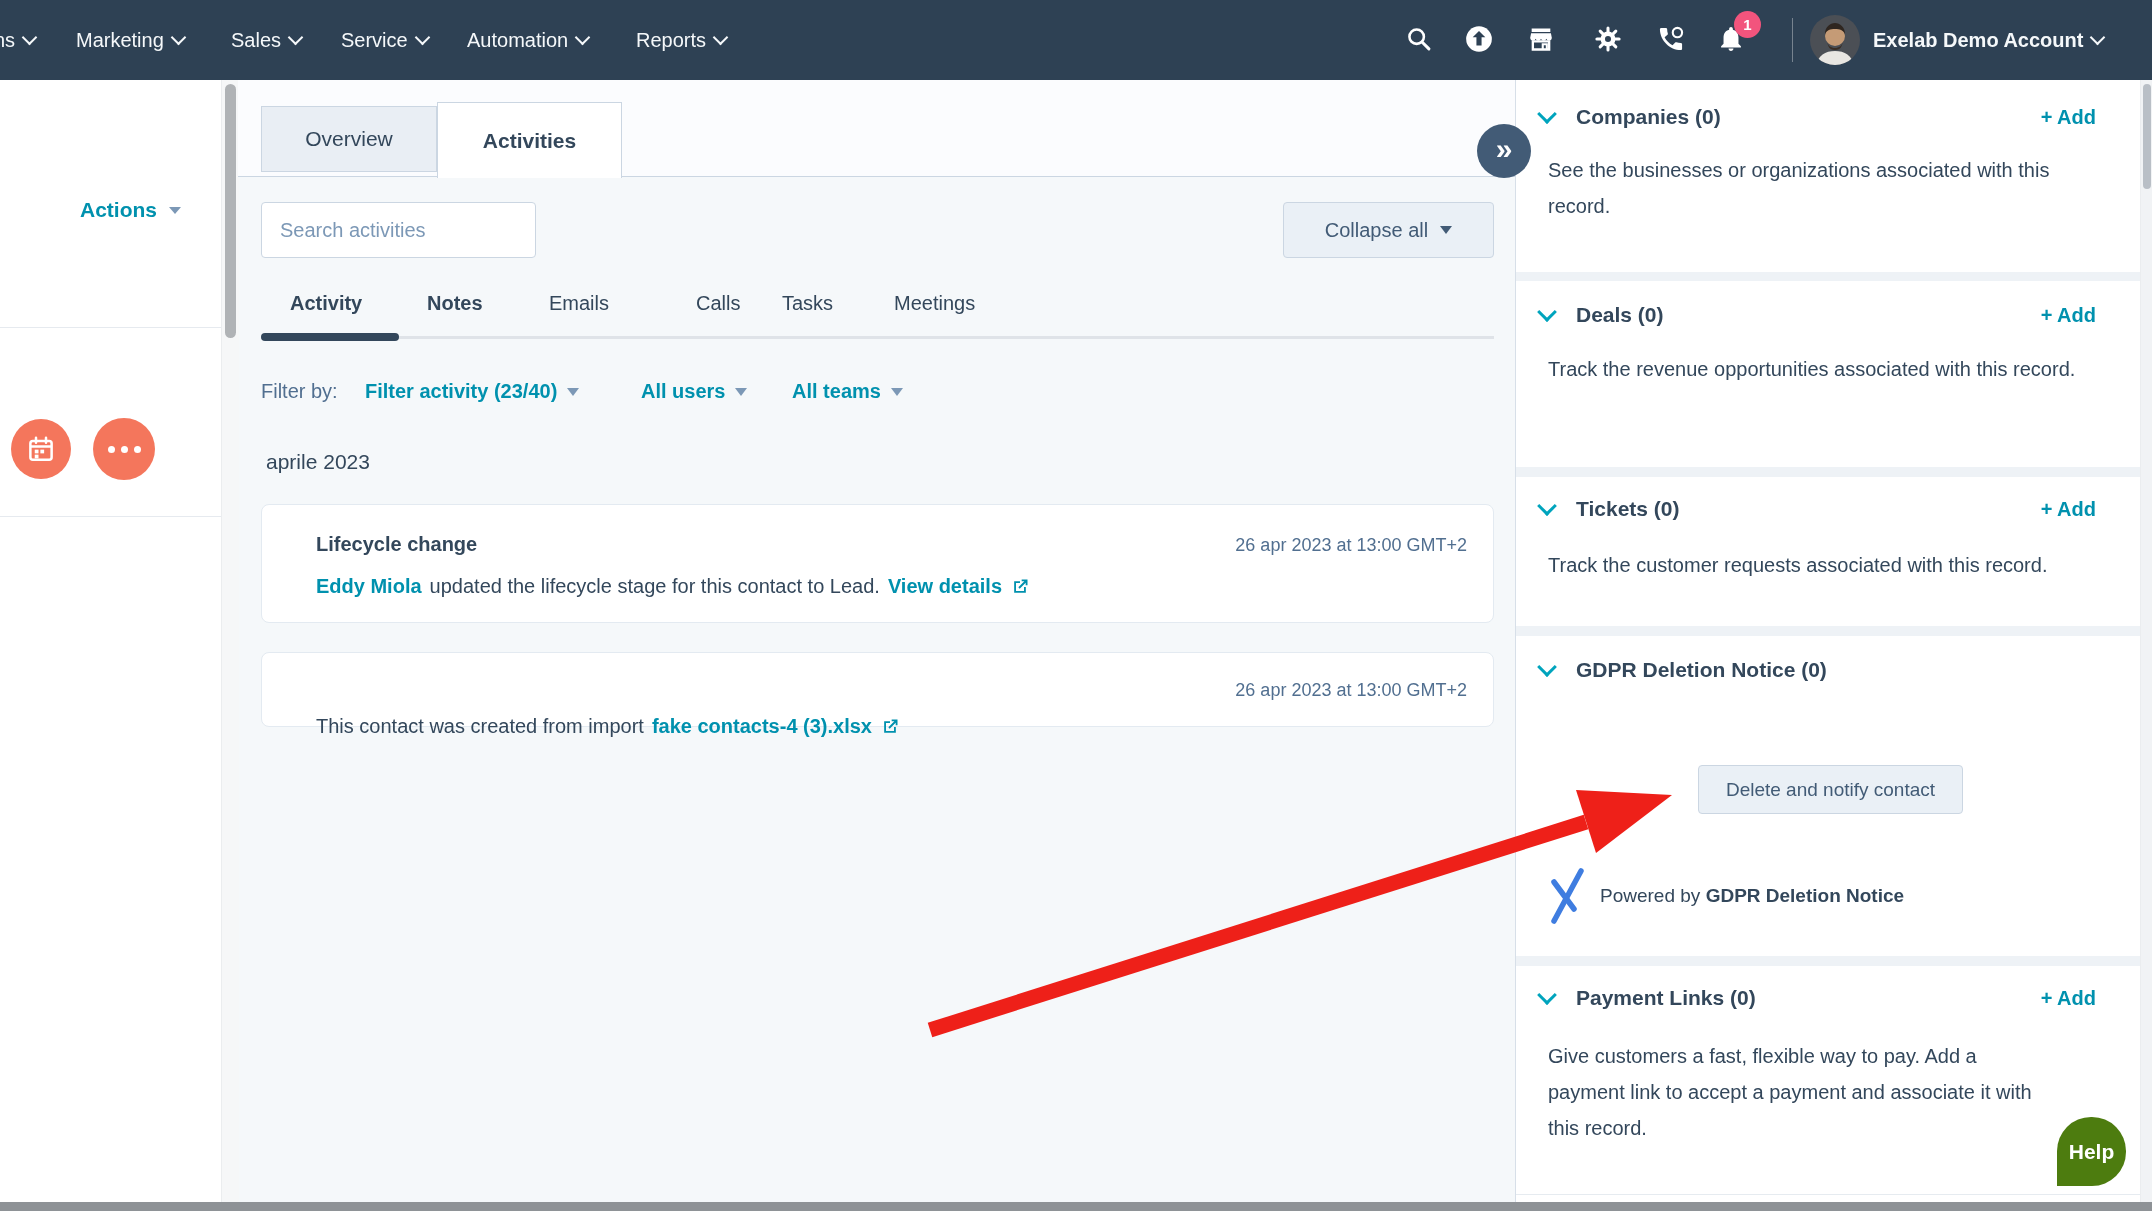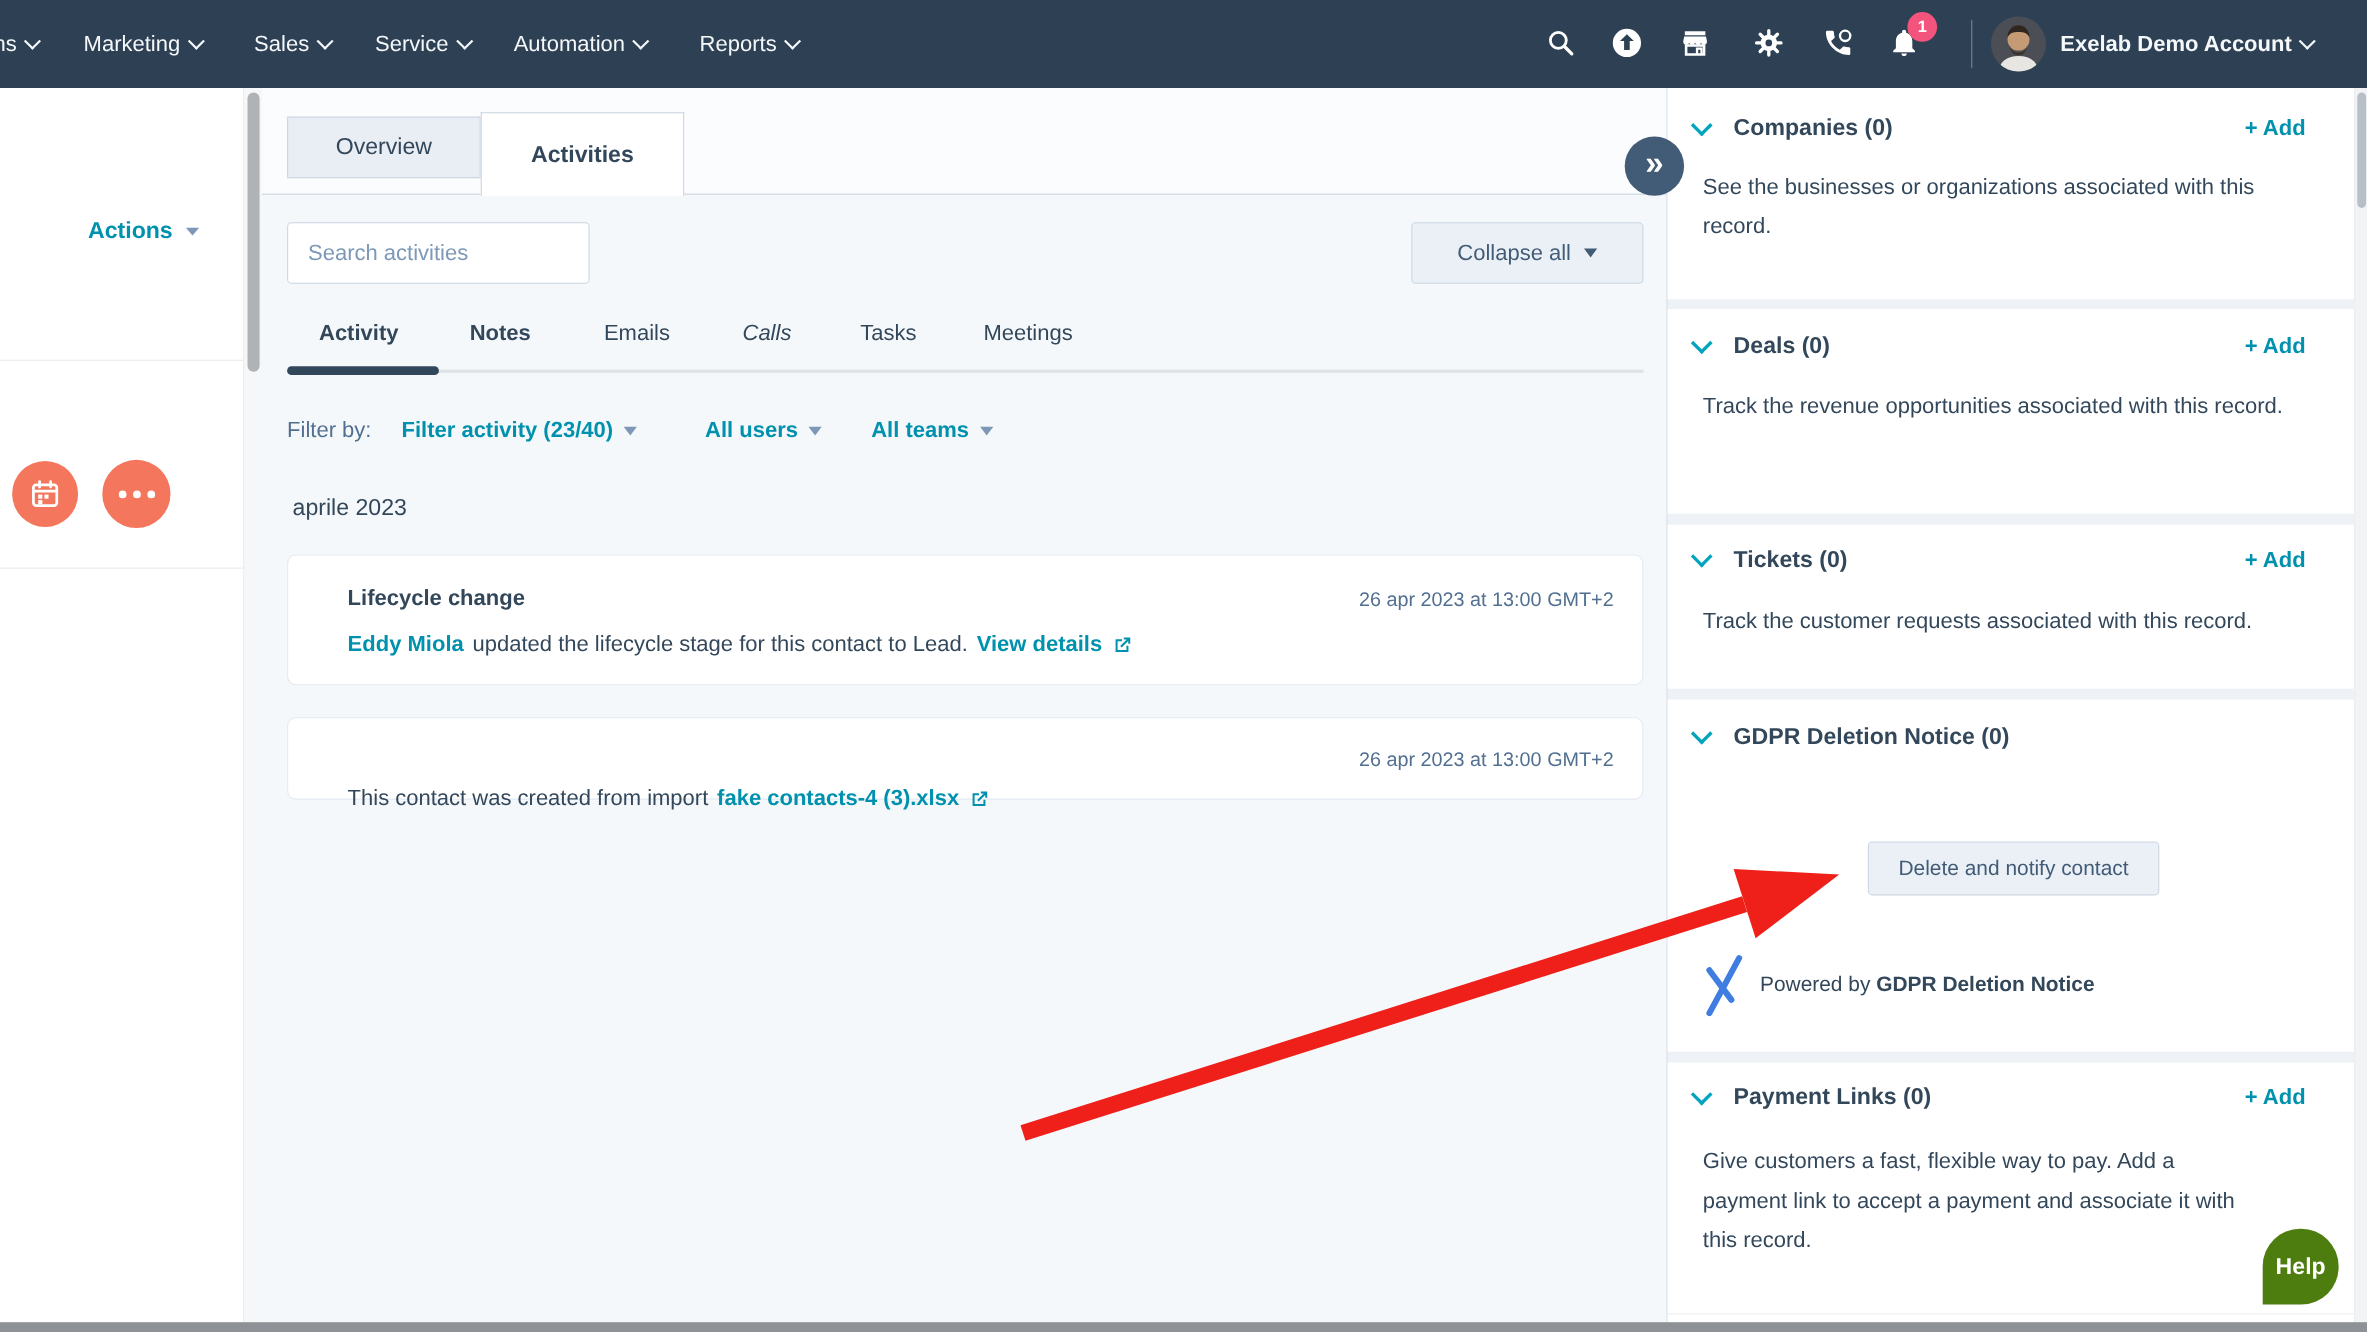--- a/index.html
+++ b/index.html
@@ -155,21 +155,21 @@
     </div>
     <div class="abs hr" style="left:0;top:436px;width:221px;"></div>
   </div>
 
   <div class="abs sb-track-v" style="left:221px;top:80px;width:17px;height:1123px;">
     <div class="abs sb-thumb" style="left:3px;top:4px;width:11px;height:254px;"></div>
   </div>
 
   <div class="abs tabbar-band"></div>
   <div class="abs" style="left:238px;top:176px;width:1277px;height:1px;background:#cbd6e2;"></div>
-  <div class="abs tab" style="left:261px;top:106px;width:176px;height:56px;background:#e9eef4;">
+  <div class="abs tab" style="left:261px;top:106px;width:176px;height:66px;background:#e9eef4;">
     <span>Overview</span>
   </div>
   <div class="abs tab" style="left:437px;top:102px;width:185px;height:76px;background:#fff;border-bottom:none;font-weight:700;z-index:2;">
     <span>Activities</span>
   </div>
 
   <div class="abs search" style="left:261px;top:202px;width:275px;height:56px;">
     <input type="text" placeholder="Search activities" style="">
     <svg width="26" height="26" viewBox="0 0 24 24">
       <circle cx="10" cy="10" r="6" fill="none" stroke="#0091ae" stroke-width="2.4"></circle>
@@ -178,21 +178,21 @@
   </div>
 
   <div class="abs btn-secondary" style="left:1283px;top:202px;width:211px;height:56px;">
     <span>Collapse all</span>
     <span class="caret" style="color:#425b76;border-top-width:8px;"></span>
   </div>
 
   <div class="abs subtab" style="left:290px;top:292px;font-weight:700;">Activity</div>
   <div class="abs subtab" style="left:427px;top:292px;font-weight:bold;">Notes</div>
   <div class="abs subtab" style="left:549px;top:292px;">Emails</div>
-  <div class="abs subtab" style="left:675px;top:292px;font-style:italic;">Calls</div>
+  <div class="abs subtab" style="left:696px;top:292px;">Calls</div>
   <div class="abs subtab" style="left:782px;top:292px;">Tasks</div>
   <div class="abs subtab" style="left:894px;top:292px;">Meetings</div>
   <div class="abs" style="left:261px;top:336px;width:1233px;height:3px;background:#dfe3e8;"></div>
   <div class="abs" style="left:261px;top:333px;width:138px;height:8px;background:#33475b;border-radius:4px;"></div>
 
   <div class="abs" style="left:261px;top:380px;font-size:20px;color:#516f90;">Filter by:</div>
   <div class="abs teal-link" style="left:365px;top:380px;font-size:20px;display:flex;align-items:center;gap:10px;">
     <span>Filter activity (23/40)</span>
     <span class="caret" style="color:#7c98b6;border-top-width:8px;"></span>
   </div>

